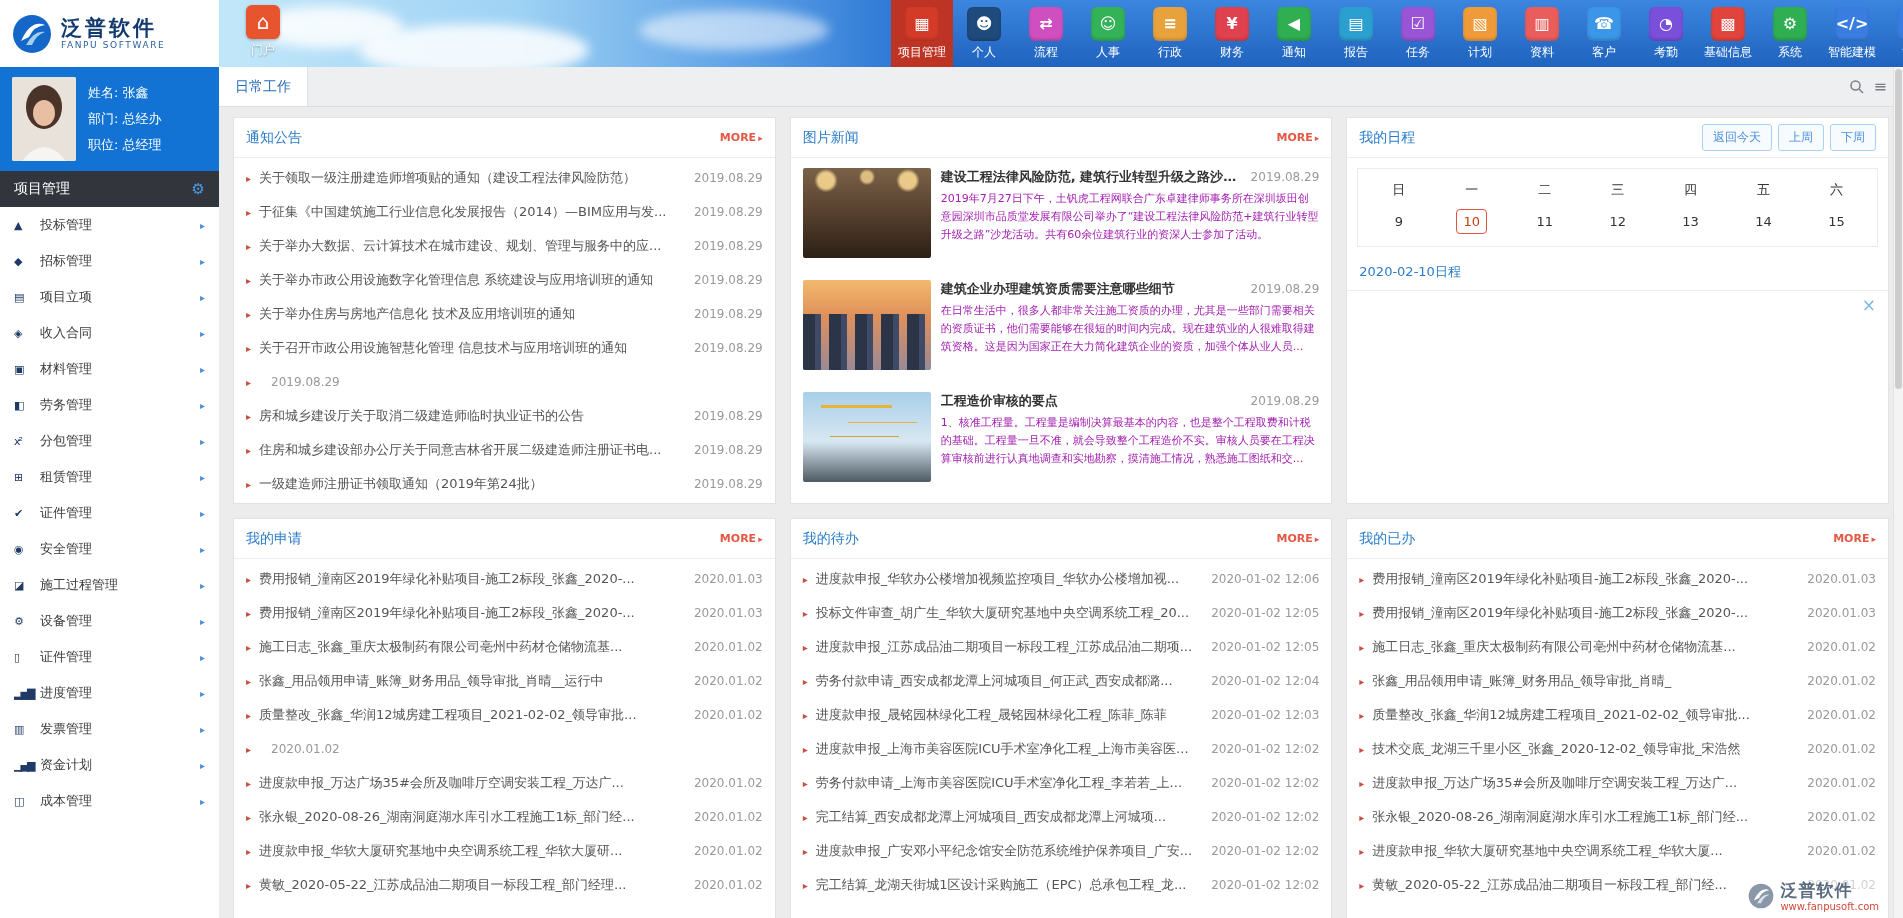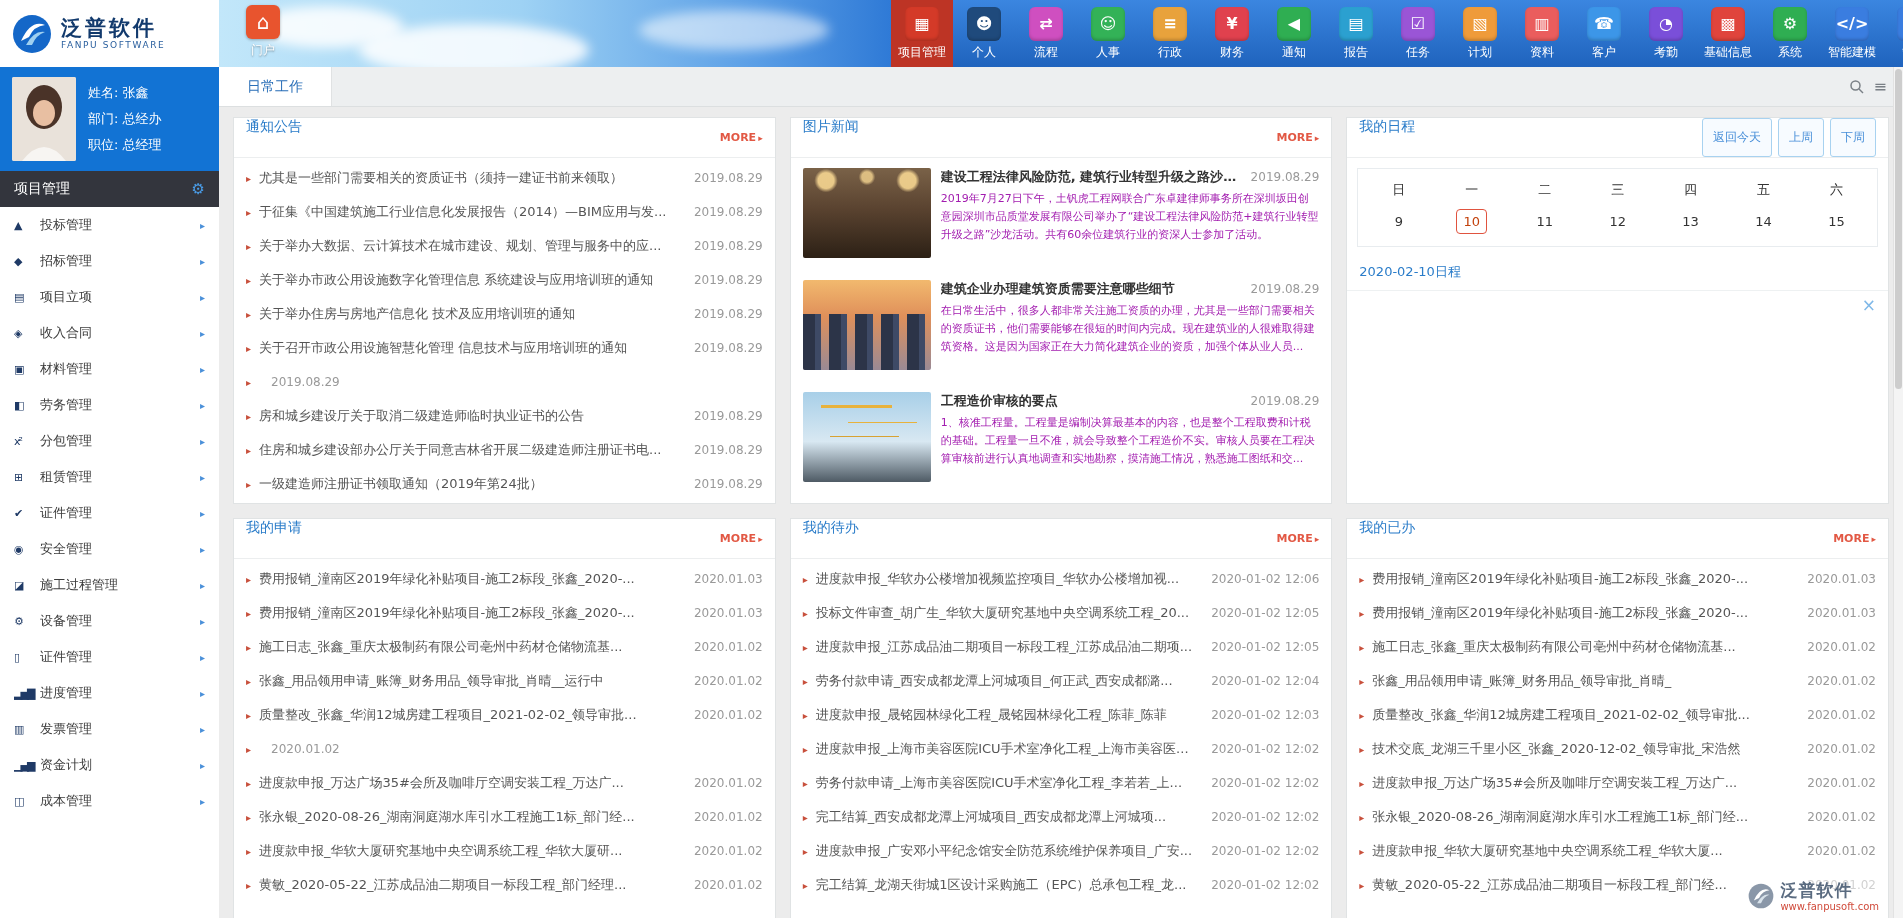--- a/index.html
+++ b/index.html
@@ -43,28 +43,28 @@
   .gear{margin-left:auto;color:#4a9de8;font-size:15px;cursor:pointer}
   .side-menu{list-style:none}
   .side-item{height:36px;display:flex;align-items:center;padding:0 14px;font-size:13px;color:#3c3c3c;cursor:pointer}
   .s-icon{flex:0 0 26px;color:#1f3a66;font-size:11px;letter-spacing:-2px;overflow:hidden;white-space:nowrap}
   .s-label{flex:1;white-space:nowrap;overflow:hidden;text-overflow:ellipsis}
   .s-arrow{margin-left:auto;color:#4a90d9;font-size:10px}
 
   
   .main{flex:1;min-width:0;display:flex;flex-direction:column;position:relative}
   .tabbar{flex:0 0 40px;background:#edeff0;border-bottom:1px solid #dcdfe0;display:flex}
-  .tab{background:#fff;padding:0 28px;line-height:39px;font-size:14px;color:#2a6fb8;border-right:1px solid #e0e2e3;cursor:pointer}
+  .tab{background:#fff;padding:0 16px;line-height:39px;font-size:14px;color:#2a6fb8;border-right:1px solid #e0e2e3;cursor:pointer}
   .tab-tools{margin-left:auto;display:flex;align-items:center;gap:10px;padding-right:16px;color:#7a8086}
   .tool{cursor:pointer;font-size:16px;line-height:1;display:flex;align-items:center}
 
   .content{flex:1;padding:10px 14px;display:grid;grid-template-columns:1fr 1fr 1fr;
     grid-template-rows:387px 420px;gap:14px;overflow:hidden}
   .card{background:#fff;border:1px solid #e0e3e4;display:flex;flex-direction:column;min-width:0;overflow:hidden}
-  .card-head{flex:0 0 40px;display:flex;padding:0 12px;border-bottom:1px solid #eceeef}
+  .card-head{flex:0 0 40px;display:flex;align-items:center;padding:0 12px;border-bottom:1px solid #eceeef}
   .card-title{font-size:14px;color:#2a7cc9}
   .more{margin-left:auto;color:#e25844;font-size:11px;font-weight:bold;cursor:pointer;display:flex;align-items:center;gap:2px;text-decoration:none}
   .more-arrow{font-size:9px}
 
   .item-list{list-style:none;padding:3px 12px;overflow:hidden}
   .item-row{height:34px;display:flex;align-items:center;cursor:pointer}
   .bullet{color:#c8503c;font-size:10px;margin-right:8px}
   .row-text{flex:1;min-width:0;white-space:nowrap;overflow:hidden;text-overflow:ellipsis;color:#555;font-size:13px}
   .row-date{margin-left:12px;color:#999;font-size:12px;white-space:nowrap}
 
@@ -341,21 +341,21 @@
           <div class="card-head">
             <span class="card-title">通知公告</span>
             <a class="more">
               <span>MORE</span>
               <span class="more-arrow">▸</span>
             </a>
           </div>
           <ul class="item-list" id="list-notices">
               <li class="item-row">
                 <span class="bullet">▸</span>
-                <span class="row-text">尤其是一些部门需要相关的资质证书（须持一建证书前来领取）</span>
+                <span class="row-text">关于领取一级注册建造师增项贴的通知（建设工程法律风险防范）</span>
                 <span class="row-date">2019.08.29</span>
               </li>
               <li class="item-row">
                 <span class="bullet">▸</span>
                 <span class="row-text">于征集《中国建筑施工行业信息化发展报告（2014）—BIM应用与发...</span>
                 <span class="row-date">2019.08.29</span>
               </li>
               <li class="item-row">
                 <span class="bullet">▸</span>
                 <span class="row-text">关于举办大数据、云计算技术在城市建设、规划、管理与服务中的应...</span>

